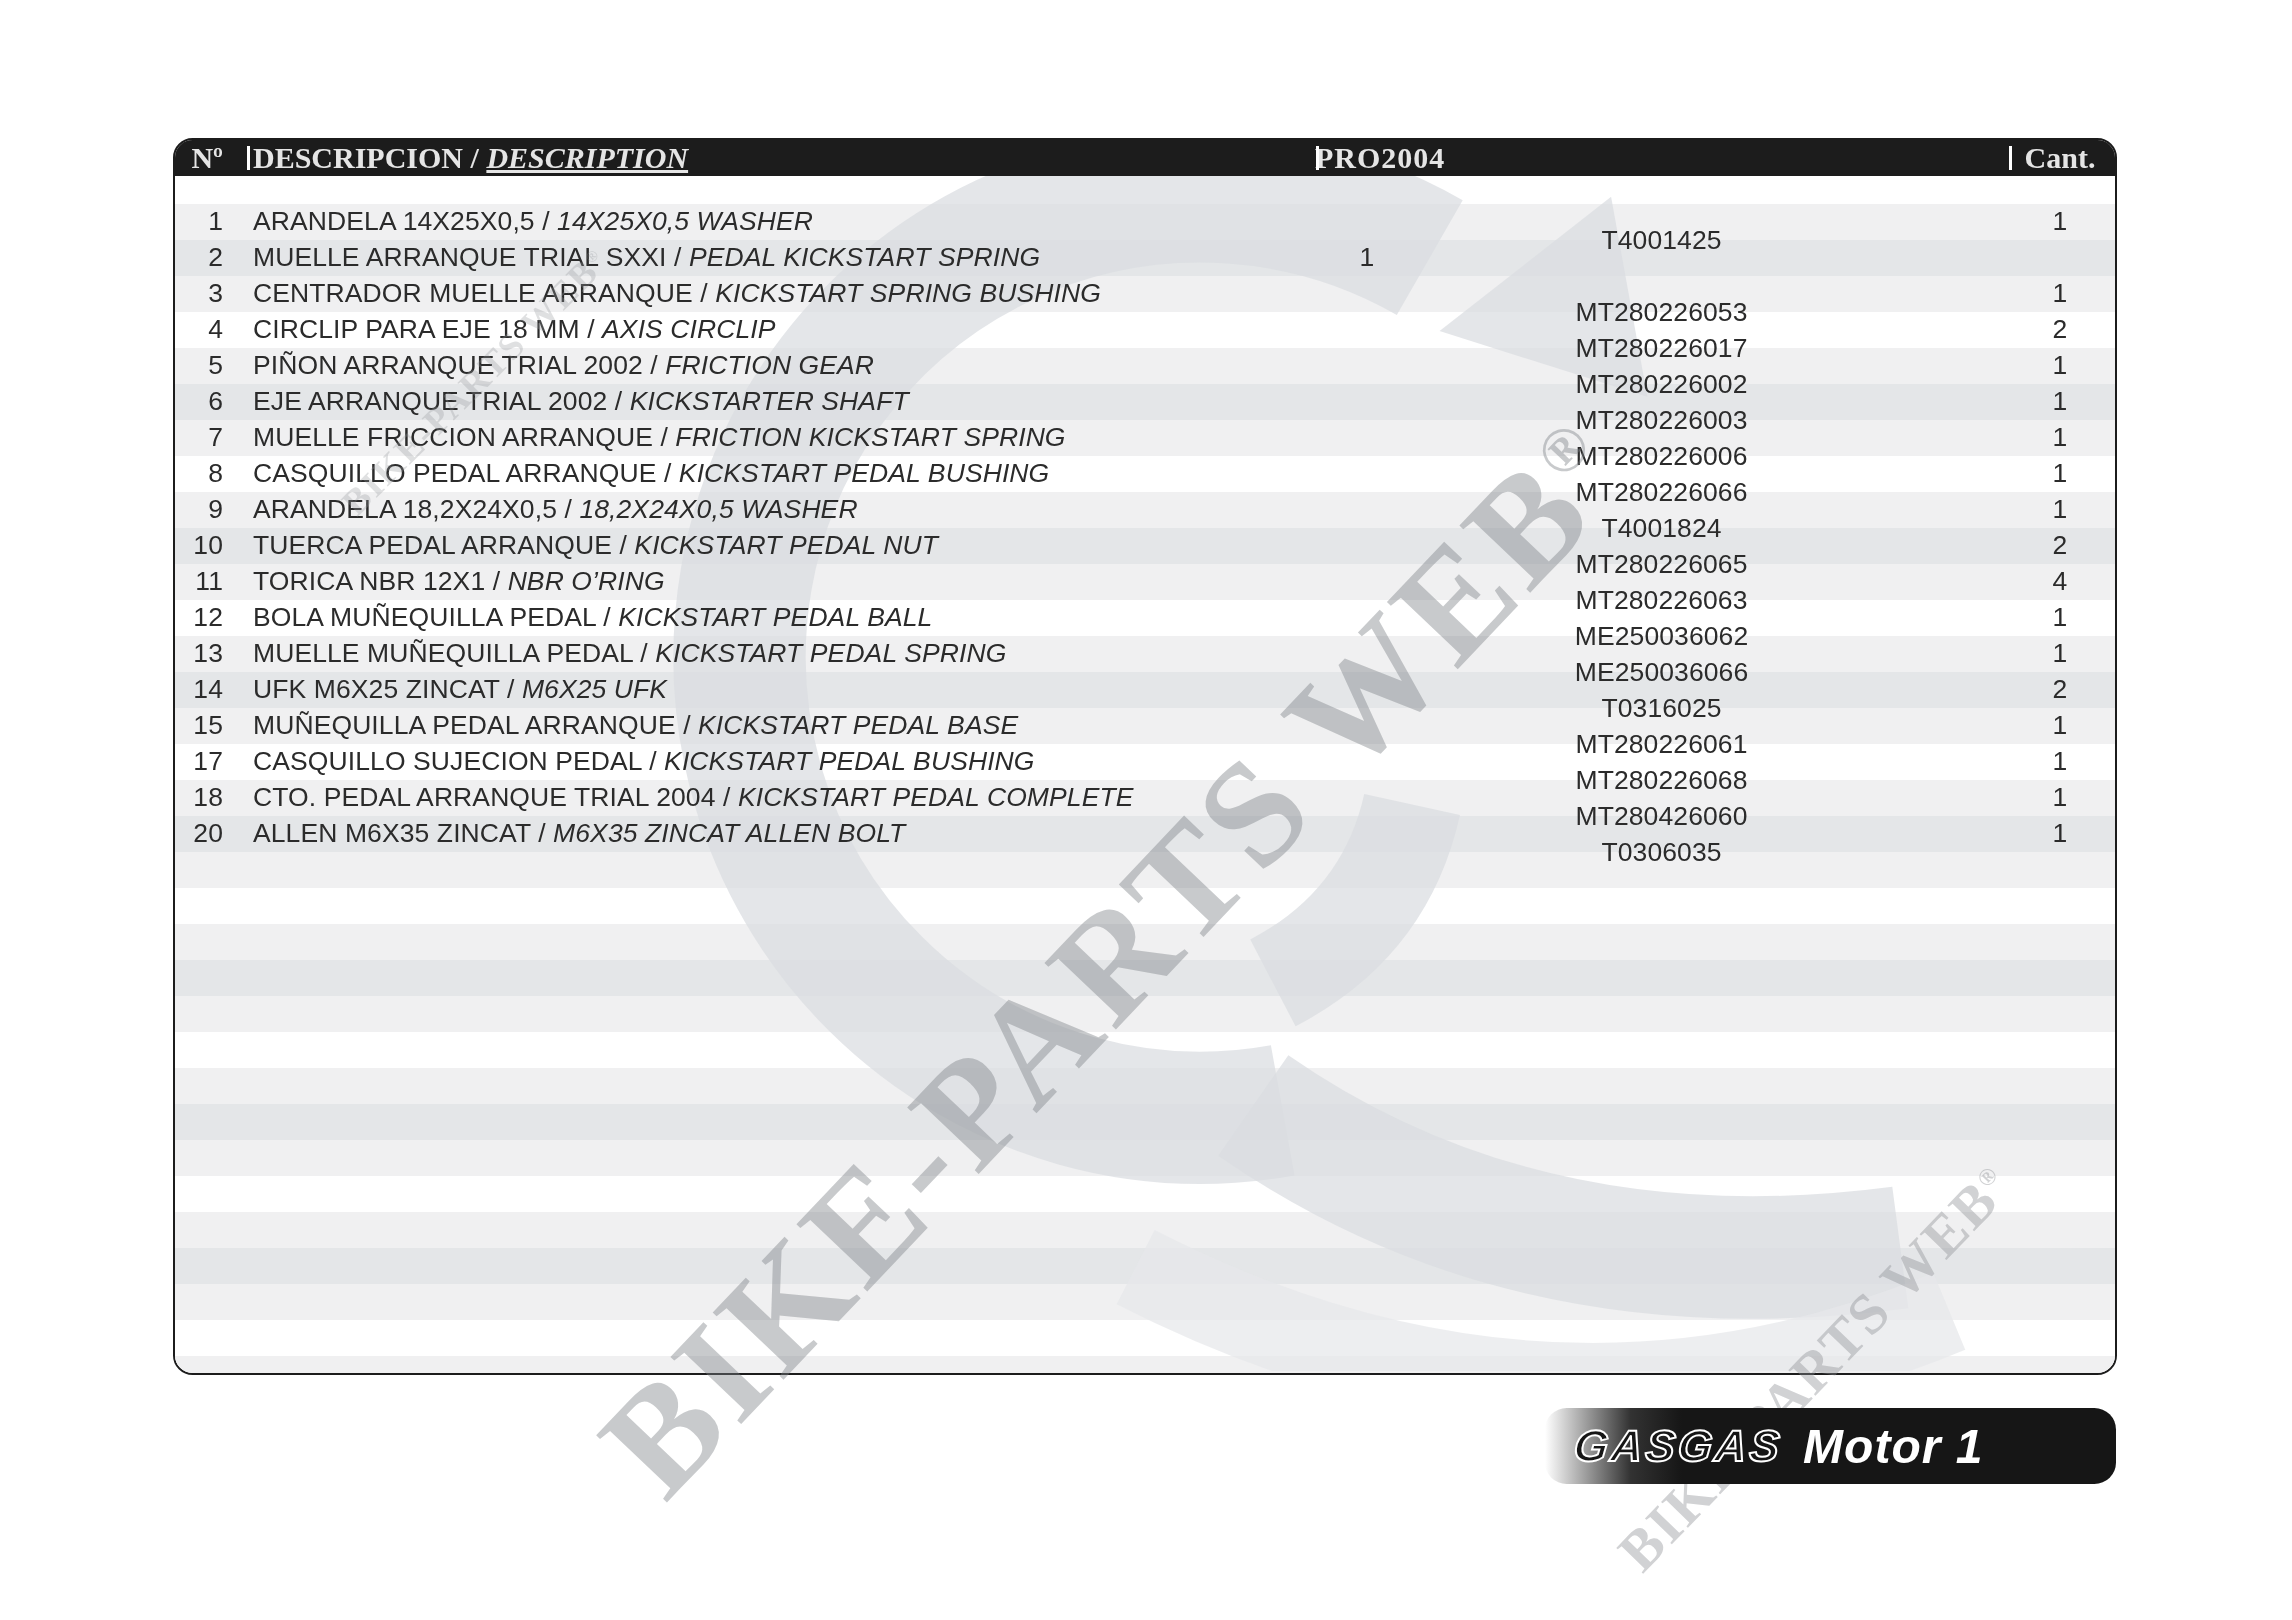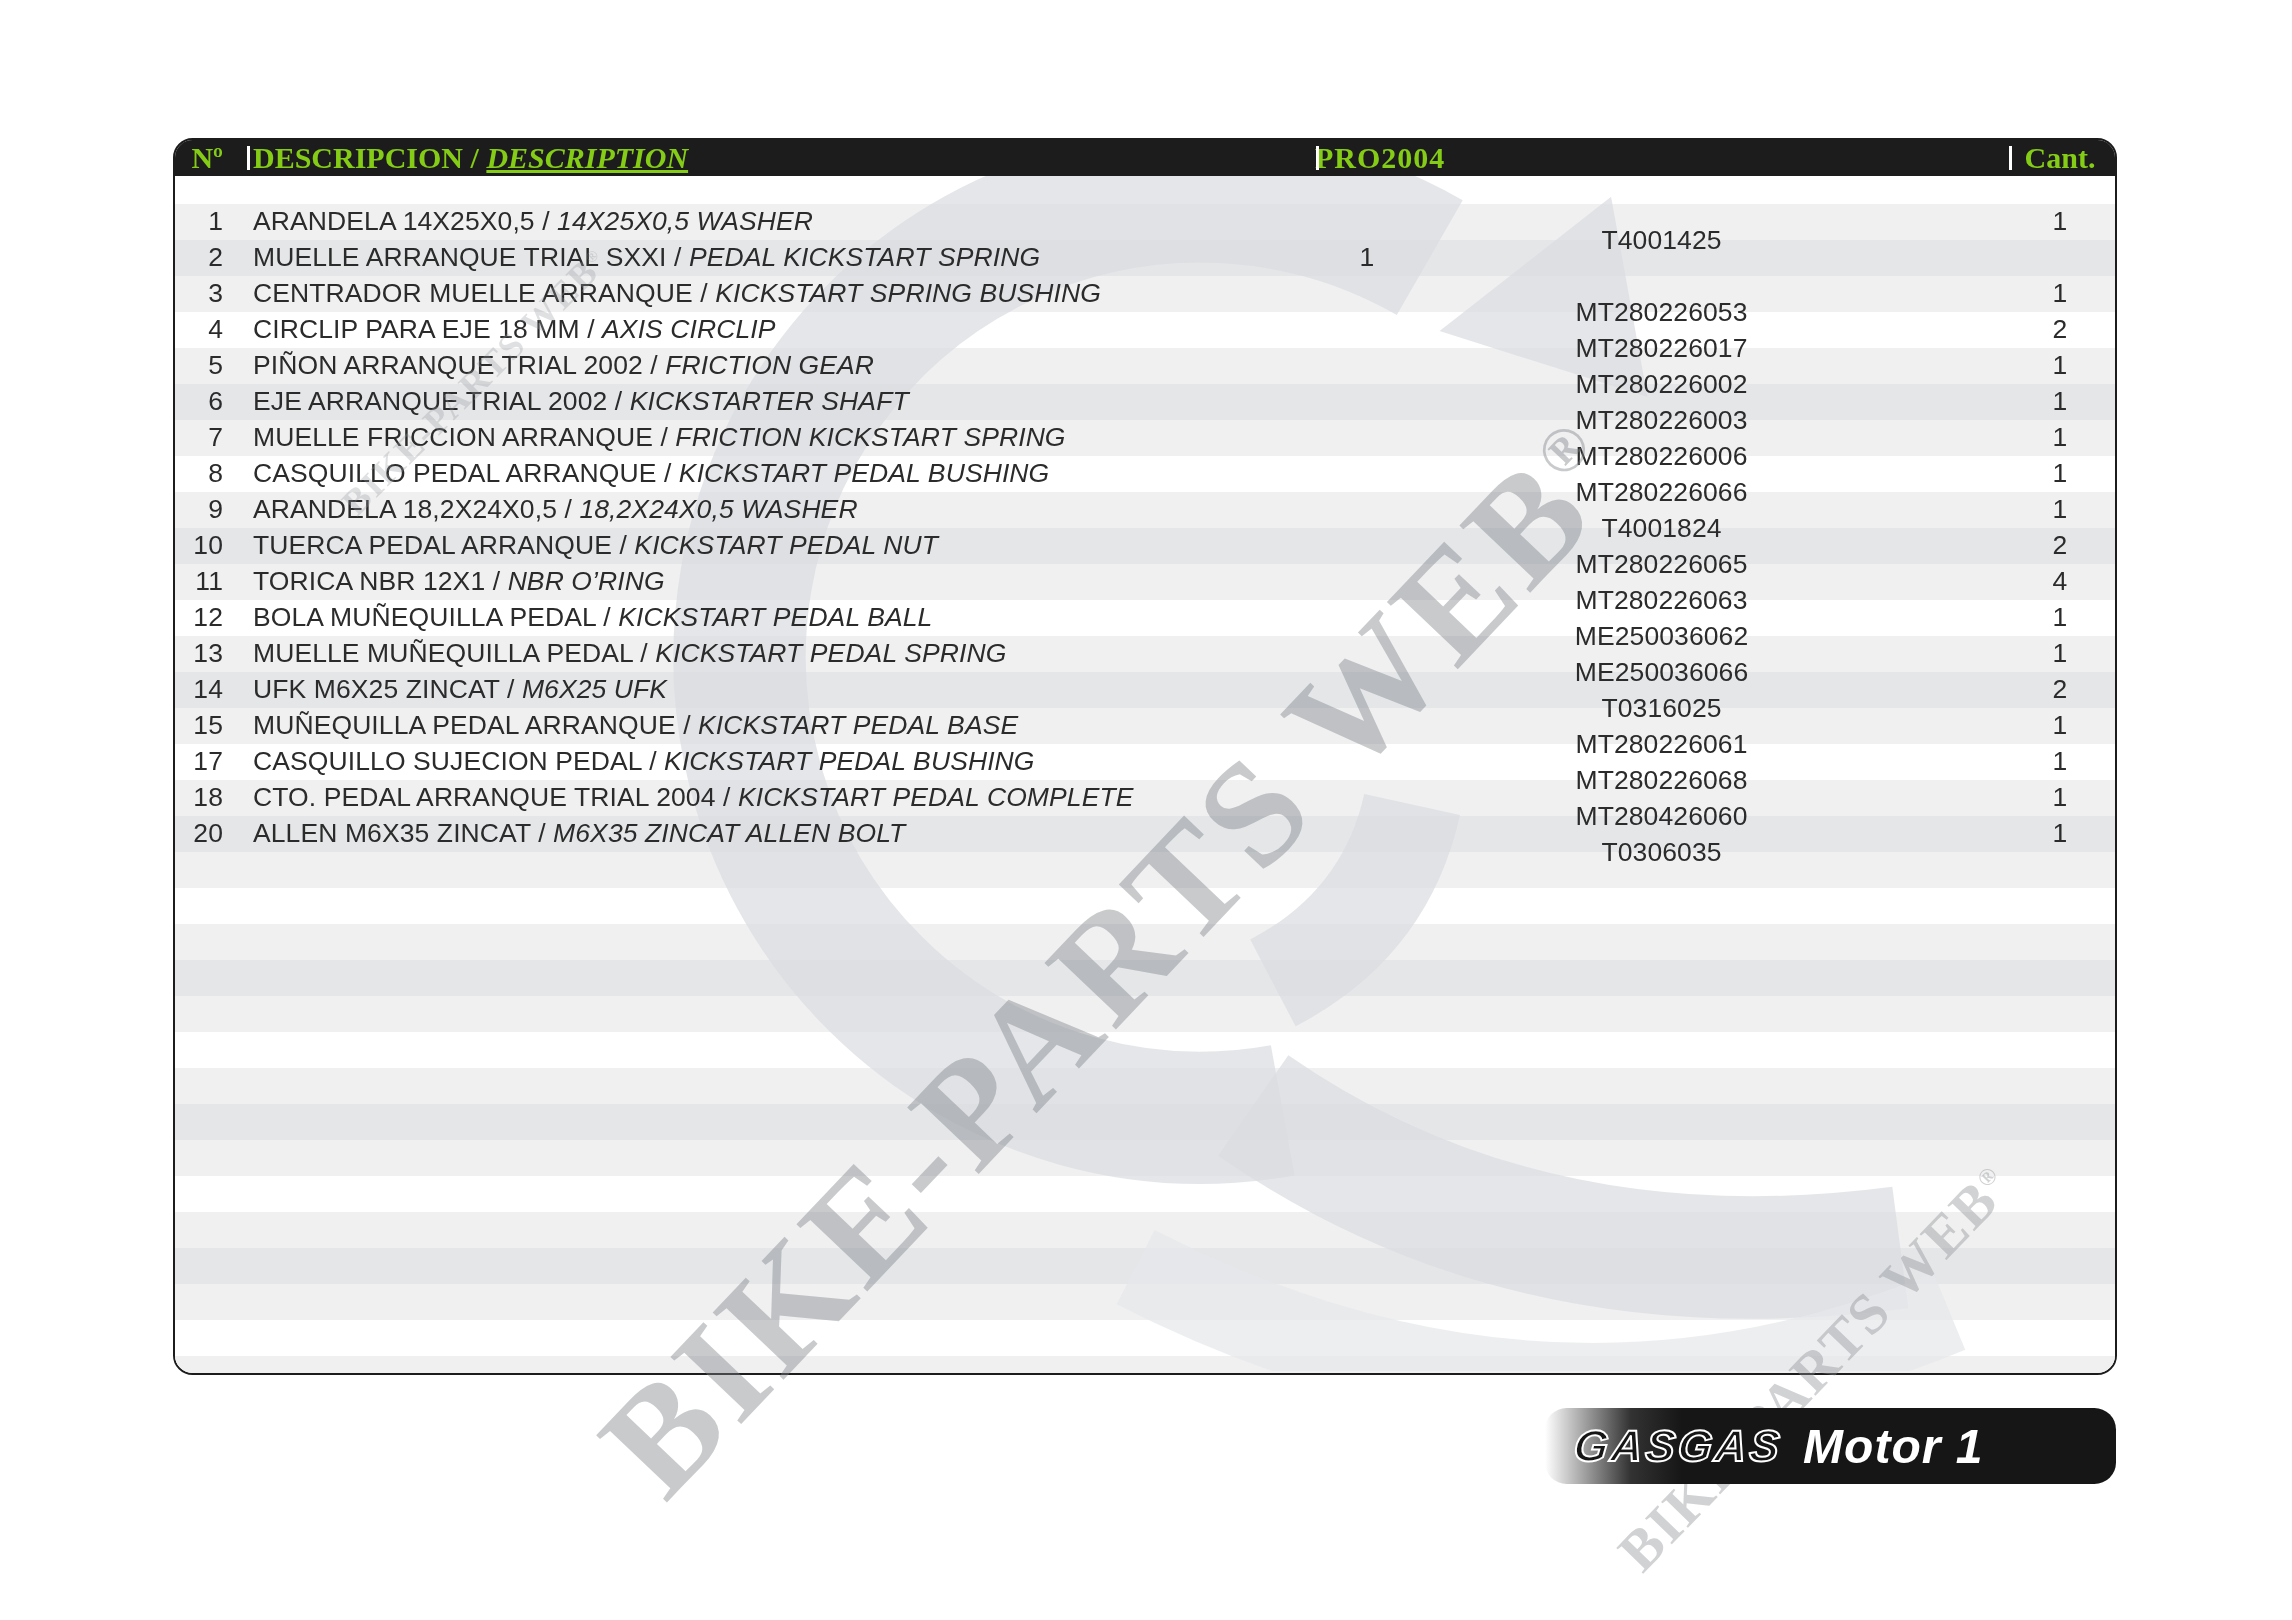--- a/index.html
+++ b/index.html
@@ -4,21 +4,21 @@
 <style>
   html,body{margin:0;padding:0;background:#ffffff;}
   .canvas{position:relative;width:2293px;height:1620px;background:#fff;overflow:hidden;
           font-family:"Liberation Sans", sans-serif;}
 
   
   .frame{position:absolute;left:173px;top:138px;width:1944px;height:1237px;
          box-sizing:border-box;border:2.9px solid #1c1c1c;border-radius:19.6px;
          overflow:hidden;background:#fff;}
   .headerbar{position:absolute;left:0;top:0;right:0;height:36px;background:#1c1c1c;
-             display:flex;align-items:center;color:#84cc16;
+             display:flex;align-items:center;color:#e5e5e5;
              font-family:"Liberation Serif", serif;font-weight:bold;font-size:30px;}
   .hb-num{width:48px;text-align:right;}
   .hb-gap{width:30px;}
   .hb-desc{width:1062px;text-align:left;}
   .hb-ref{width:693px;text-align:left;letter-spacing:1px;}
   .hb-qty{width:104px;text-align:center;}
   .hdiv{position:absolute;top:5.9px;width:2.9px;height:24.5px;background:#fff;}
   .hdiv1{left:72px;} .hdiv2{left:1141px;} .hdiv3{left:1834px;}
   .hb-desc .it{font-style:italic;text-decoration:underline;}
 

